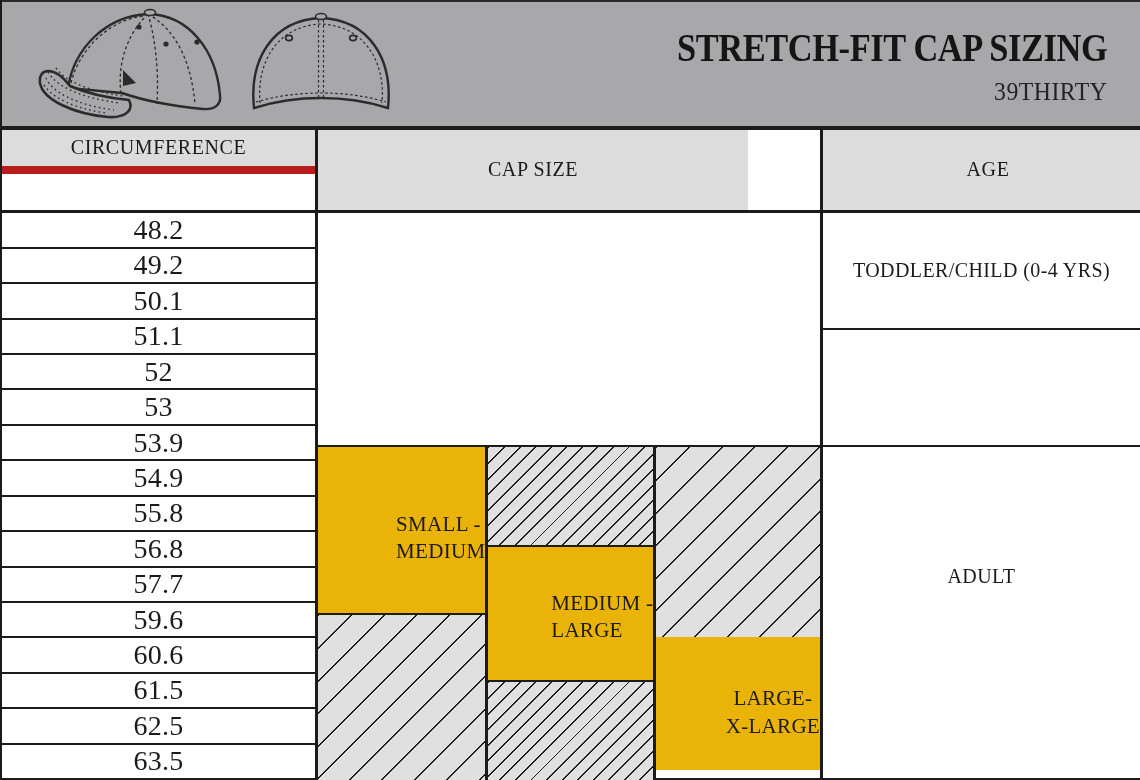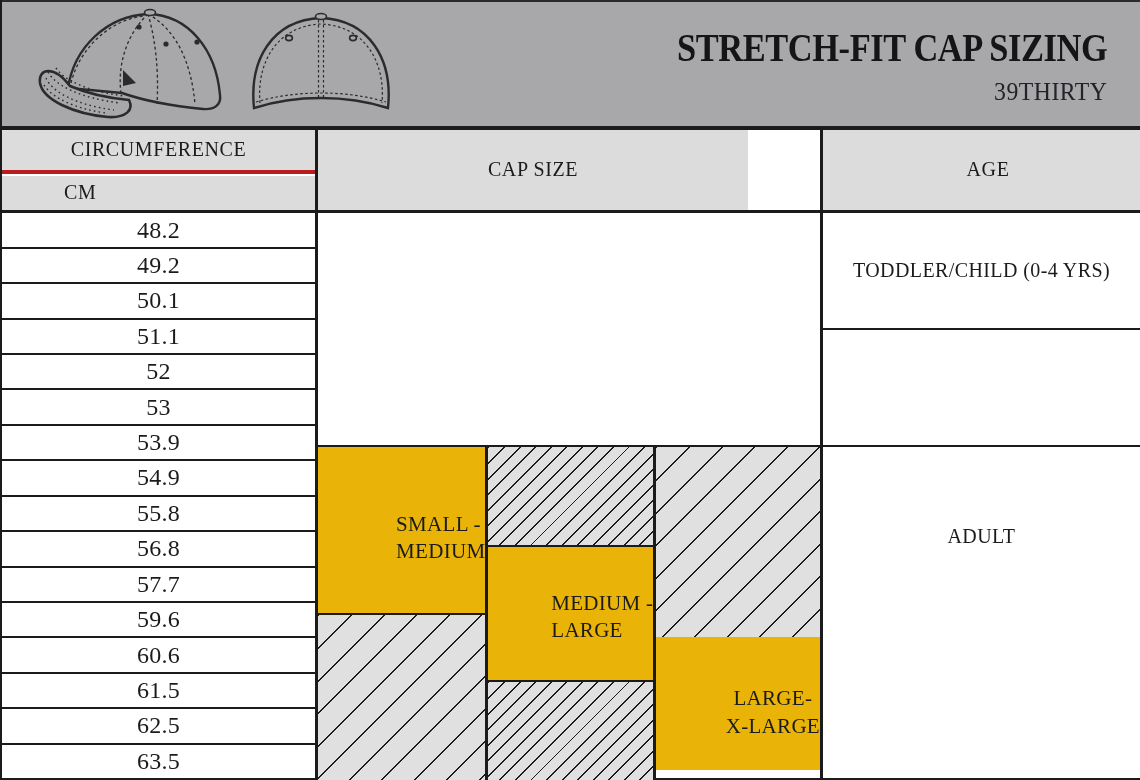--- a/index.html
+++ b/index.html
@@ -26,21 +26,21 @@
   
   .abs{ position:absolute; box-sizing:border-box; }
   .line{ background:#1b1b1b; }
   .hdr{
     background:#dcdcdd; display:flex; align-items:center; justify-content:center;
     font-size:20px; letter-spacing:0.6px;
   }
   .rows{ display:flex; flex-direction:column; }
   .cm-row{
     flex:1 1 0; display:flex; align-items:center; justify-content:center;
-    font-size:24px; letter-spacing:0.3px; border-bottom:2px solid #1b1b1b; box-sizing:border-box;
+    font-size:28px; letter-spacing:0.3px; border-bottom:2px solid #1b1b1b; box-sizing:border-box;
     background:#ffffff;
   }
   .hatch-dense{
     background:repeating-linear-gradient(135deg,#1c1c1c 0px,#1c1c1c 1.4px,#e0e0e1 1.4px,#e0e0e1 11px);
   }
   .hatch-wide{
     background:repeating-linear-gradient(135deg,#1c1c1c 0px,#1c1c1c 1.4px,#e0e0e1 1.4px,#e0e0e1 23px);
   }
   .size-cell{
     background:#eab308; display:flex; align-items:center; justify-content:flex-end;
@@ -114,25 +114,22 @@
       <span class="sub-title">39THIRTY</span>
     </div>
   </div>
 
   <div class="abs line" style="left:0;top:126px;width:1140px;height:3.5px;"></div>
   <div class="abs line" style="left:0;top:0;width:2px;height:780px;"></div>
   <div class="abs line" style="left:0;top:778px;width:1140px;height:2px;"></div>
   <div class="abs line" style="left:315px;top:129.5px;width:3px;height:650.5px;"></div>
   <div class="abs line" style="left:820px;top:129.5px;width:3px;height:650.5px;"></div>
 
-  <div class="abs hdr" style="left:2px;top:129.5px;width:313px;height:44px;border-bottom:4px solid #b91c1c;">
+  <div class="abs hdr" style="left:2px;top:129.5px;width:313px;height:44px;border-bottom:8px solid #b91c1c;">
     <span>CIRCUMFERENCE</span>
-  </div>
-  <div class="abs hdr" style="left:2px;top:175.5px;width:313px;height:34.5px;justify-content:flex-start;">
-    <span style="width:50%;text-align:center;">CM</span>
   </div>
   <div class="abs hdr" style="left:318px;top:129.5px;width:430px;height:80.5px;">
     <span>CAP SIZE</span>
   </div>
   <div class="abs hdr" style="left:823px;top:129.5px;width:330px;height:80.5px;">
     <span>AGE</span>
   </div>
   <div class="abs line" style="left:0;top:210px;width:1140px;height:3.3px;"></div>
 
   <div class="abs rows" style="left:2px;top:213.3px;width:313px;height:566.7px;">
@@ -179,17 +176,17 @@
   <div class="abs size-cell" style="left:656px;top:637px;width:164px;height:133.3px;">
     <div class="lbl centered" style="transform:translateY(9px);">
       <div>LARGE-</div>
       <div>X-LARGE</div>
     </div>
   </div>
 
   <div class="abs age-cell" style="left:823px;top:213.3px;width:317px;height:117px;border-bottom:2.3px solid #1b1b1b;">
     <span>TODDLER/CHILD (0-4 YRS)</span>
   </div>
-  <div class="abs age-cell" style="left:823px;top:447.3px;width:317px;height:330.7px;align-items:flex-start;padding-top:78px;">
+  <div class="abs age-cell" style="left:823px;top:447.3px;width:317px;height:330.7px;align-items:flex-start;padding-top:118px;">
     <span>ADULT</span>
   </div>
 
 </div>
 
 </body></html>

